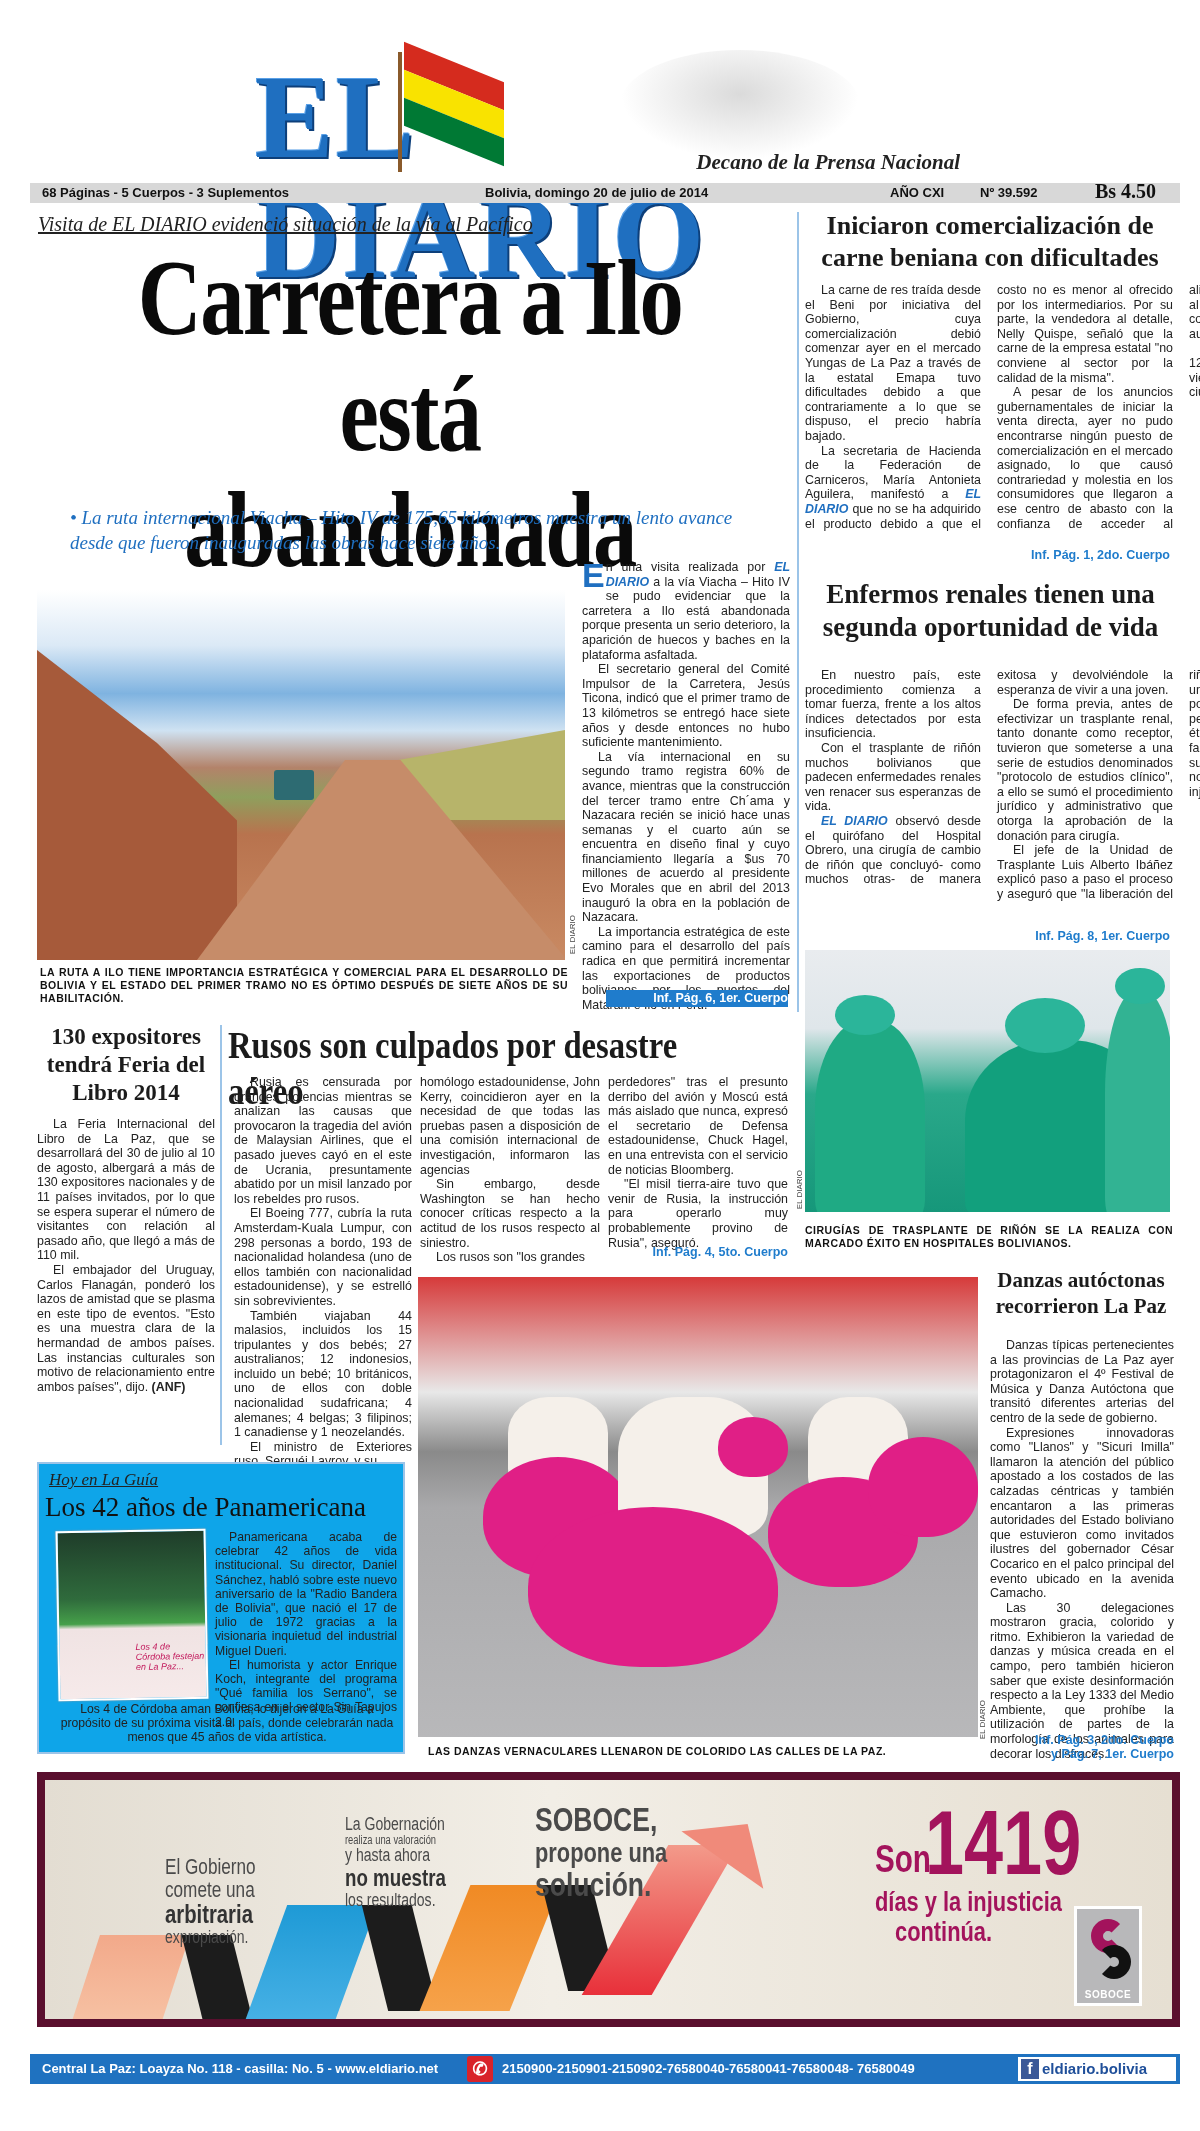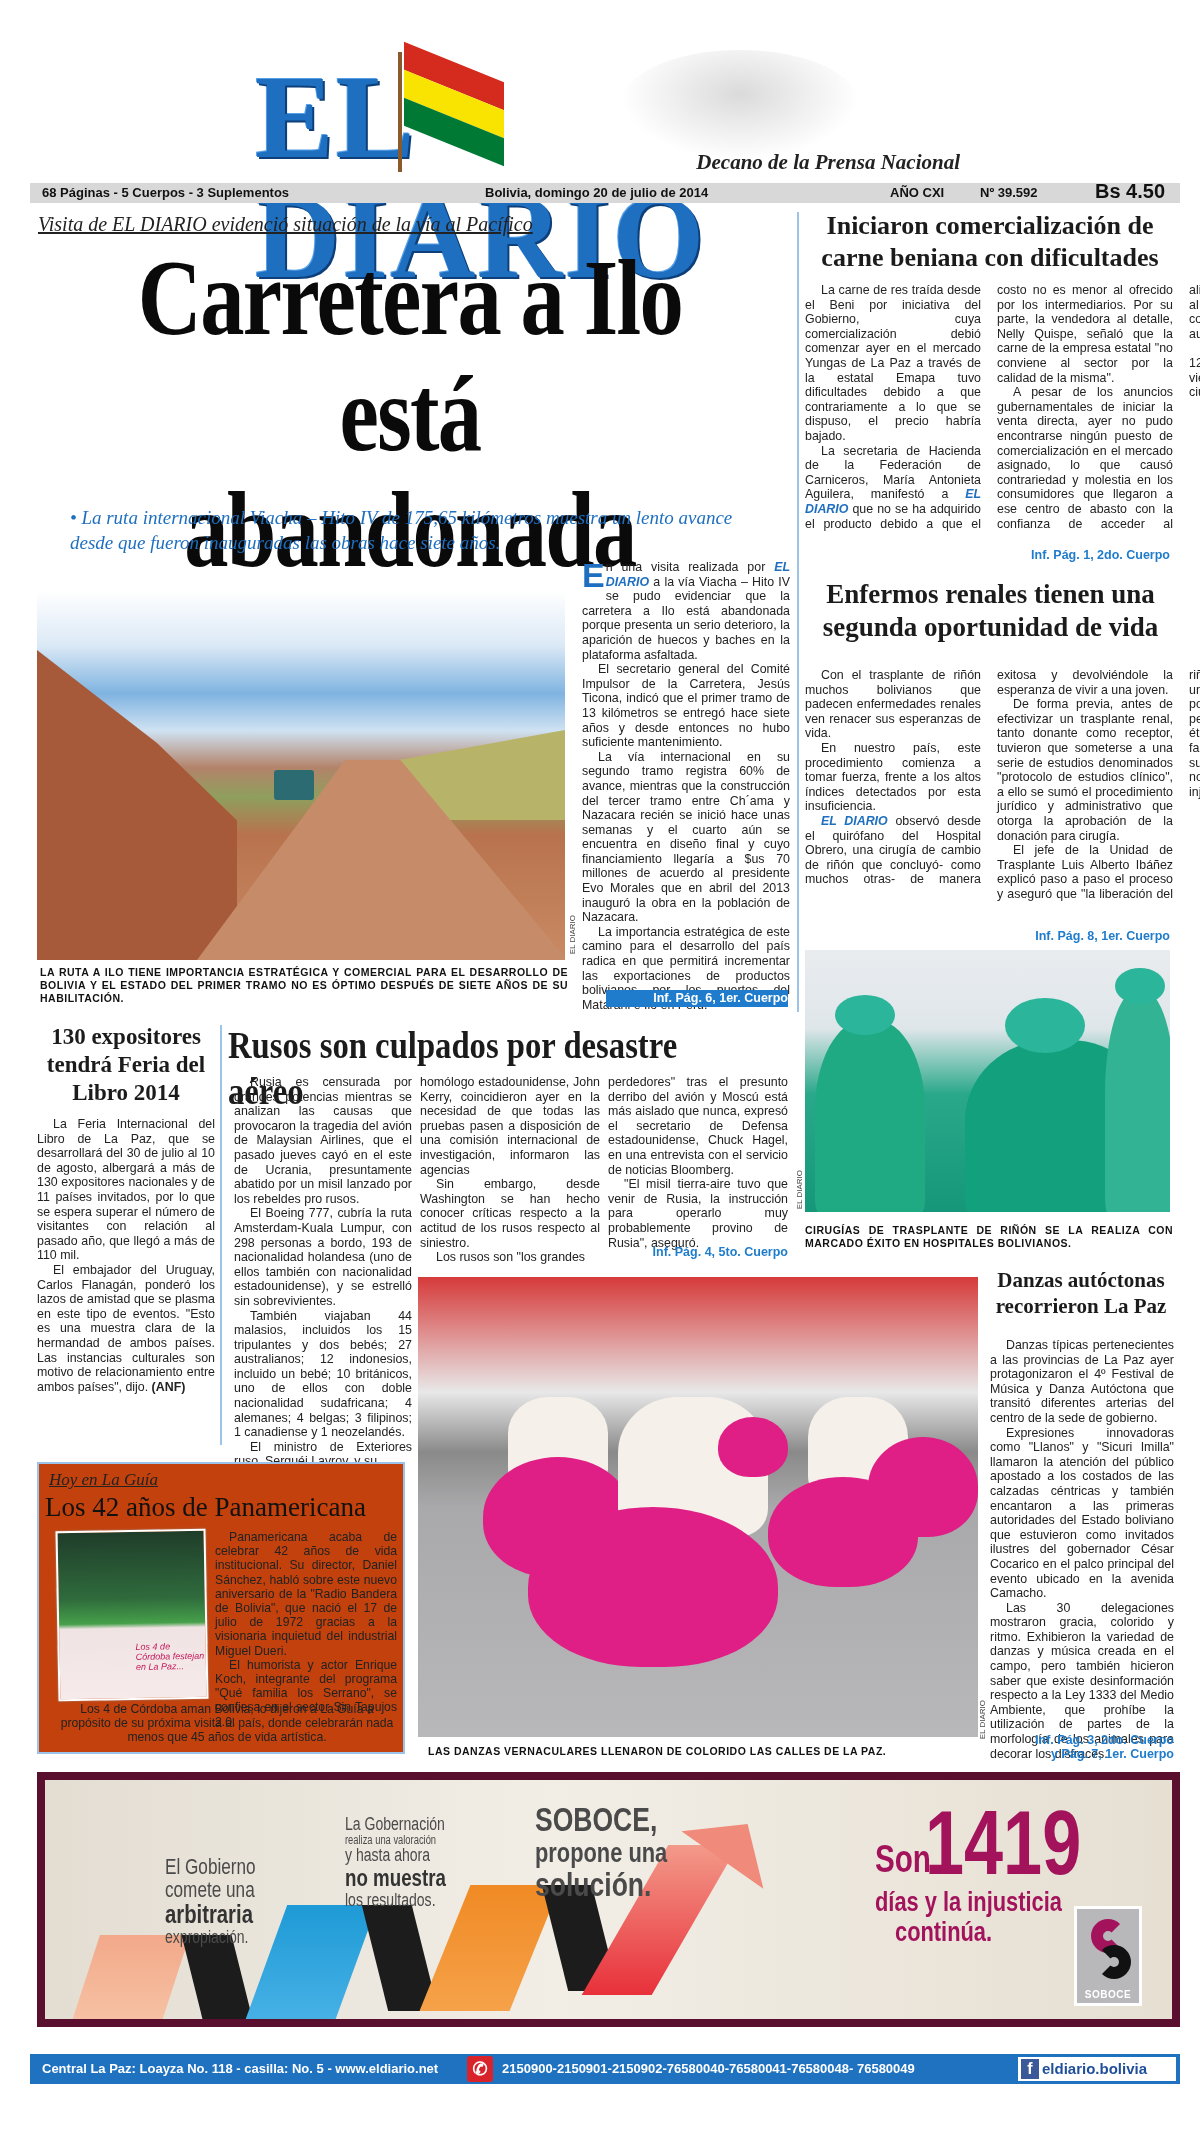--- a/index.html
+++ b/index.html
@@ -27,21 +27,21 @@
     background: radial-gradient(ellipse at 50% 40%, rgba(150,150,150,.35), rgba(200,200,200,0) 70%); }
   .tagline {
     position: absolute; left: 620px; top: 150px; width: 340px; text-align: right;
     font-family: "Liberation Serif", serif; font-style: italic; font-weight: bold; font-size: 21px; color: #222;
   }
 
   
   .datebar { left: 30px; top: 183px; width: 1150px; height: 20px; background: #d8d8d8;
     font-size: 13px; font-weight: bold; color: #111; line-height: 20px; }
   .datebar span { position: absolute; top: 0; }
-  .datebar .price { font-size: 20px; font-weight: bold; top: -2px; }
+  .datebar .price { font-size: 20px; font-weight: bold; top: -2px; font-family: Liberation Serif, serif; }
 
   
   .col { position: absolute; font-size: 12.4px; line-height: 14.6px; text-align: justify; color: #222; }
   .col p { text-indent: 16px; }
   .hl-blue { color: #1f6fc0; font-style: italic; font-weight: bold; }
   .ref { position: absolute; font-size: 12.5px; font-weight: bold; color: #1f7ccc; text-align: right; }
   .ref-box { position: absolute; background: #1f7ccc; color: #fff; font-size: 12.5px; font-weight: bold; text-align: right; line-height: 17px; }
   .caption { position: absolute; font-size: 10.5px; font-weight: bold; letter-spacing: .5px; color: #111; text-transform: uppercase; line-height: 13px; text-align: justify; }
   .credit { position: absolute; font-size: 8px; color: #444; writing-mode: vertical-rl; transform: rotate(180deg); }
 
@@ -68,21 +68,21 @@
     background: linear-gradient(180deg, #e9ecef 0%, #dfe6ea 30%, #2aa88a 55%, #16977a 100%); }
   .surgery-photo .fig { position: absolute; background: #1faa84; border-radius: 45% 45% 10% 10%; }
   .surgery-photo .cap { position: absolute; background: #2bb59a; border-radius: 50%; }
 
   .dance-photo { left: 418px; top: 1277px; width: 560px; height: 460px;
     background: linear-gradient(180deg, #d63a3a 0%, #e8e8e8 25%, #8a8a8a 38%, #a9a9ab 50%, #b8b8ba 100%); }
   .dance-photo .skirt { position: absolute; background: #e01f86; border-radius: 50% 50% 45% 45%; }
   .dance-photo .blouse { position: absolute; background: #f5f0ea; border-radius: 40% 40% 20% 20%; }
 
   
-  .guia-box { left: 37px; top: 1462px; width: 368px; height: 292px; background: #c2410c; border: 2px solid #9cc4e8; }
+  .guia-box { left: 37px; top: 1462px; width: 368px; height: 292px; background: #0ea5e9; border: 2px solid #9cc4e8; }
   .guia-kicker { position: absolute; left: 10px; top: 6px; font-family: "Liberation Serif", serif; font-style: italic; font-size: 17px; text-decoration: underline; color: #222; }
   .guia-head { position: absolute; left: 6px; top: 28px; width: 356px; font-family: "Liberation Serif", serif; font-size: 27px; color: #111; white-space: nowrap; }
   .guia-img { position: absolute; left: 18px; top: 66px; width: 150px; height: 170px; background: linear-gradient(180deg, #1f3d2a 0%, #2f6b3c 40%, #46a04a 55%, #f0e3e3 58%, #f6eaea 100%); border: 2px solid #fff; box-shadow: 0 0 2px #999; transform: rotate(-1deg); }
   .guia-img span { position: absolute; font-size: 9px; color: #c2185b; font-style: italic; }
   .guia-text { position: absolute; left: 176px; top: 66px; width: 182px; font-size: 12.2px; line-height: 14.2px; text-align: justify; color: #222; }
   .guia-text p { text-indent: 14px; }
   .guia-text-bottom { position: absolute; left: 18px; top: 238px; width: 340px; font-size: 12.2px; line-height: 14.2px; text-align: center; color: #222; }
 
   
   .ad { left: 37px; top: 1772px; width: 1143px; height: 255px; background: #5a0f2e; padding: 8px; }
@@ -164,22 +164,22 @@
     <p><span>La secretaria de Hacienda de la Federación de Carniceros, María Antonieta Aguilera, manifestó a </span><span class="hl-blue">EL DIARIO</span><span> que no se ha adquirido el producto debido a que el costo no es menor al ofrecido por los intermediarios. Por su parte, la vendedora al detalle, Nelly Quispe, señaló que la carne de la empresa estatal "no conviene al sector por la calidad de la misma".</span></p>
     <p>A pesar de los anuncios gubernamentales de iniciar la venta directa, ayer no pudo encontrarse ningún puesto de comercialización en el mercado asignado, lo que causó contrariedad y molestia en los consumidores que llegaron a ese centro de abasto con la confianza de acceder al alimento de primera necesidad al precio que se había convenido a través de las autoridades del Gobierno.</p>
     <p>Según las autoridades hay 12.000 kilos que llegaron el viernes a los frigoríficos de la ciudad.</p>
   </div>
   <div class="ref" style="left:990px; top:548px; width:180px;">Inf. Pág. 1, 2do. Cuerpo</div>
 </article>
 
 <article>
   <h2 class="serif-head" style="left:803px; top:578px; width:375px; font-size:27px;">Enfermos renales tienen una segunda oportunidad de vida</h2>
   <div class="col" style="left:805px; top:668px; width:368px; column-count:2; column-gap:16px; height:248px;">
+    <p>En nuestro país, este procedimiento comienza a tomar fuerza, frente a los altos índices detectados por esta insuficiencia.</p>
     <p>Con el trasplante de riñón muchos bolivianos que padecen enfermedades renales ven renacer sus esperanzas de vida.</p>
-    <p>En nuestro país, este procedimiento comienza a tomar fuerza, frente a los altos índices detectados por esta insuficiencia.</p>
     <p><span class="hl-blue">EL DIARIO</span><span> observó desde el quirófano del Hospital Obrero, una cirugía de cambio de riñón que concluyó- como muchos otras- de manera exitosa y devolviéndole la esperanza de vivir a una joven.</span></p>
     <p>De forma previa, antes de efectivizar un trasplante renal, tanto donante como receptor, tuvieron que someterse a una serie de estudios denominados "protocolo de estudios clínico", a ello se sumó el procedimiento jurídico y administrativo que otorga la aprobación de la donación para cirugía.</p>
     <p>El jefe de la Unidad de Trasplante Luis Alberto Ibáñez explicó paso a paso el proceso y aseguró que "la liberación del riñón se constituye también en una cirugía altamente compleja porque el donante es una persona sana. Por tanto, la ética profesional, no puede fallar; la manipulación debe ser sumamente meticulosa, para no complicar la evolución del injerto".</p>
   </div>
   <div class="ref" style="left:990px; top:929px; width:180px;">Inf. Pág. 8, 1er. Cuerpo</div>
 
   <div class="photo surgery-photo">
     <div class="fig" style="left:10px; top:70px; width:110px; height:200px;"></div>
     <div class="cap" style="left:30px; top:45px; width:60px; height:40px;"></div>
     <div class="fig" style="left:160px; top:90px; width:190px; height:180px; background:#12a07d;"></div>

